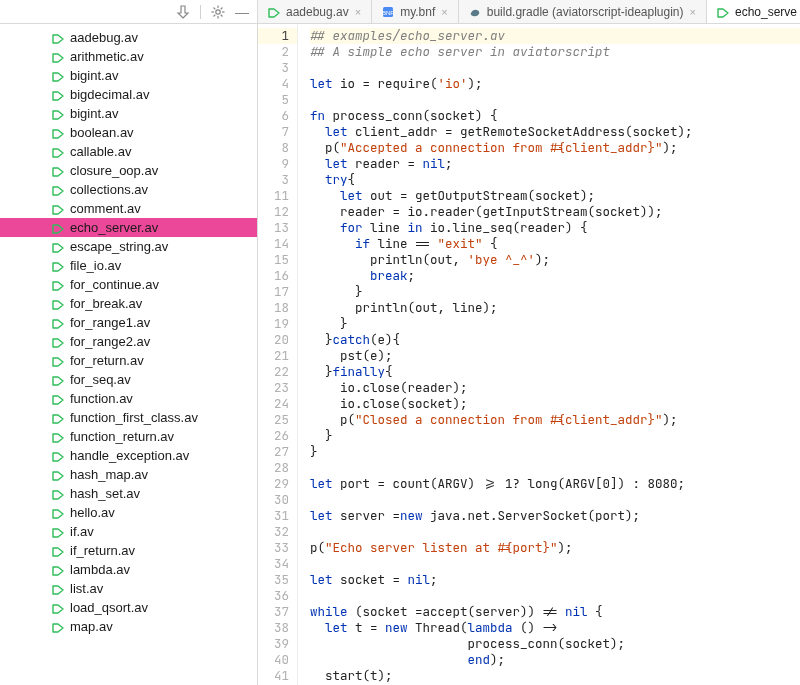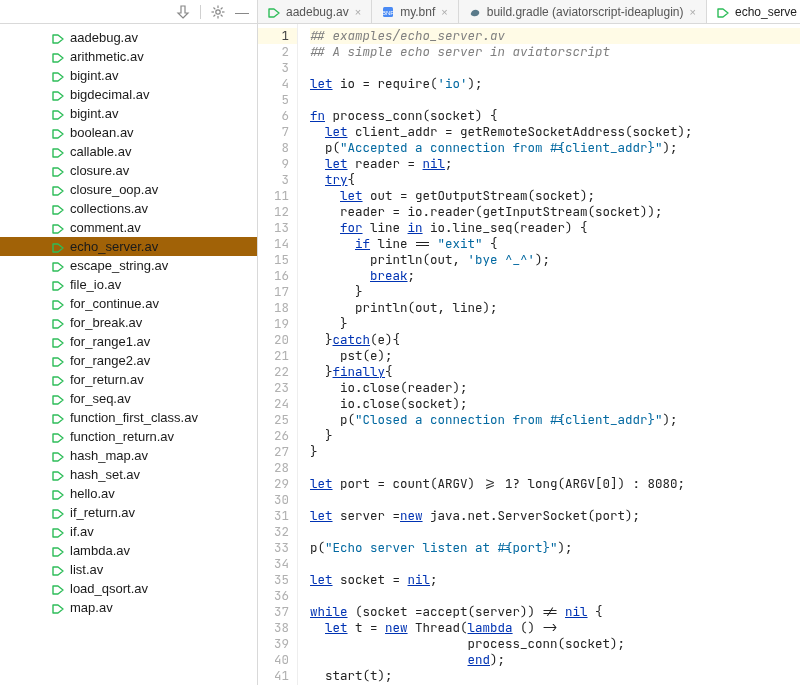--- a/index.html
+++ b/index.html
@@ -12,21 +12,21 @@
     height: 24px; display: flex; align-items: center; justify-content: flex-end; gap: 10px;
     padding: 0 8px; border-bottom: 1px solid #d9d9d9; color: #6e6e6e;
   }
   .sidebar-toolbar .ico { width: 14px; height: 14px; display: inline-flex; align-items: center; justify-content: center; cursor: pointer; }
   .sidebar-toolbar .sep { width: 1px; height: 14px; background: #d0d0d0; }
   .tree { flex: 1; overflow: hidden; padding: 4px 0; }
   .tree-row {
     display: flex; align-items: center; gap: 6px; height: 19px;
     padding-left: 52px; cursor: pointer; white-space: nowrap;
   }
-  .tree-row.selected { background: #a16207; }
+  .tree-row.selected { background: #ec4899; }
   .tree-row .file-icon { width: 12px; height: 12px; flex: 0 0 12px; }
   .tree-row .file-icon svg { display: block; }
   .tree-row .flabel { color: #1a1a1a; }
 
   
   .editor { flex: 1; display: flex; flex-direction: column; min-width: 0; }
   .tabs {
     height: 24px; display: flex; align-items: stretch; border-bottom: 1px solid #d9d9d9;
     background: #f6f6f6; font-size: 12px;
   }
@@ -48,22 +48,22 @@
   .gutter .ln.cur { color: #444; background:#fffbe6; margin-right:-8px; padding-right:8px;}
   .code {
     flex: 1; padding: 4px 0 4px 12px; font-family: "Menlo","JetBrains Mono",Consolas,monospace;
     font-size: 12.5px; line-height: 16px; white-space: pre; overflow: hidden;
   }
   .code .line { height: 16px; }
   .code .line.cur { background:#fffbe6; }
 
   
   .c-com   { color: #808080; font-style: italic; }
-  .c-kw    { color: #0033b3; text-decoration: underline; }
-  .c-str   { color: #0369a1; }
+  .c-kw    { color: #0033b3; }
+  .c-str   { color: #c2410c; }
 </style>
 </head>
 <body>
 
 <div class="root">
 
   <div class="sidebar">
     <div class="sidebar-toolbar">
       <span class="ico">
         <svg viewBox="0 0 14 14" width="14" height="14">
@@ -144,28 +144,20 @@
             </svg>
           </span>
           <span class="flabel">callable.av</span>
         </div>
         <div class="tree-row">
           <span class="file-icon">
             <svg viewBox="0 0 12 12" width="12" height="12">
               <path d="M1 3 L6 3 L11 7 L6 11 L1 11 Z" fill="none" stroke="#2ebd59" stroke-width="1.4" stroke-linejoin="round"></path>
             </svg>
           </span>
-          <span class="flabel">closure.av</span>
-        </div>
-        <div class="tree-row">
-          <span class="file-icon">
-            <svg viewBox="0 0 12 12" width="12" height="12">
-              <path d="M1 3 L6 3 L11 7 L6 11 L1 11 Z" fill="none" stroke="#2ebd59" stroke-width="1.4" stroke-linejoin="round"></path>
-            </svg>
-          </span>
           <span class="flabel">closure_oop.av</span>
         </div>
         <div class="tree-row">
           <span class="file-icon">
             <svg viewBox="0 0 12 12" width="12" height="12">
               <path d="M1 3 L6 3 L11 7 L6 11 L1 11 Z" fill="none" stroke="#2ebd59" stroke-width="1.4" stroke-linejoin="round"></path>
             </svg>
           </span>
           <span class="flabel">collections.av</span>
         </div>
@@ -248,36 +240,52 @@
             </svg>
           </span>
           <span class="flabel">for_seq.av</span>
         </div>
         <div class="tree-row">
           <span class="file-icon">
             <svg viewBox="0 0 12 12" width="12" height="12">
               <path d="M1 3 L6 3 L11 7 L6 11 L1 11 Z" fill="none" stroke="#2ebd59" stroke-width="1.4" stroke-linejoin="round"></path>
             </svg>
           </span>
+          <span class="flabel">function.av</span>
+        </div>
+        <div class="tree-row">
+          <span class="file-icon">
+            <svg viewBox="0 0 12 12" width="12" height="12">
+              <path d="M1 3 L6 3 L11 7 L6 11 L1 11 Z" fill="none" stroke="#2ebd59" stroke-width="1.4" stroke-linejoin="round"></path>
+            </svg>
+          </span>
           <span class="flabel">function_first_class.av</span>
         </div>
         <div class="tree-row">
           <span class="file-icon">
             <svg viewBox="0 0 12 12" width="12" height="12">
               <path d="M1 3 L6 3 L11 7 L6 11 L1 11 Z" fill="none" stroke="#2ebd59" stroke-width="1.4" stroke-linejoin="round"></path>
             </svg>
           </span>
           <span class="flabel">function_return.av</span>
         </div>
         <div class="tree-row">
           <span class="file-icon">
             <svg viewBox="0 0 12 12" width="12" height="12">
               <path d="M1 3 L6 3 L11 7 L6 11 L1 11 Z" fill="none" stroke="#2ebd59" stroke-width="1.4" stroke-linejoin="round"></path>
             </svg>
           </span>
+          <span class="flabel">handle_exception.av</span>
+        </div>
+        <div class="tree-row">
+          <span class="file-icon">
+            <svg viewBox="0 0 12 12" width="12" height="12">
+              <path d="M1 3 L6 3 L11 7 L6 11 L1 11 Z" fill="none" stroke="#2ebd59" stroke-width="1.4" stroke-linejoin="round"></path>
+            </svg>
+          </span>
           <span class="flabel">hash_map.av</span>
         </div>
         <div class="tree-row">
           <span class="file-icon">
             <svg viewBox="0 0 12 12" width="12" height="12">
               <path d="M1 3 L6 3 L11 7 L6 11 L1 11 Z" fill="none" stroke="#2ebd59" stroke-width="1.4" stroke-linejoin="round"></path>
             </svg>
           </span>
           <span class="flabel">hash_set.av</span>
         </div>
@@ -288,29 +296,29 @@
             </svg>
           </span>
           <span class="flabel">hello.av</span>
         </div>
         <div class="tree-row">
           <span class="file-icon">
             <svg viewBox="0 0 12 12" width="12" height="12">
               <path d="M1 3 L6 3 L11 7 L6 11 L1 11 Z" fill="none" stroke="#2ebd59" stroke-width="1.4" stroke-linejoin="round"></path>
             </svg>
           </span>
+          <span class="flabel">if.av</span>
+        </div>
+        <div class="tree-row">
+          <span class="file-icon">
+            <svg viewBox="0 0 12 12" width="12" height="12">
+              <path d="M1 3 L6 3 L11 7 L6 11 L1 11 Z" fill="none" stroke="#2ebd59" stroke-width="1.4" stroke-linejoin="round"></path>
+            </svg>
+          </span>
           <span class="flabel">if_return.av</span>
-        </div>
-        <div class="tree-row">
-          <span class="file-icon">
-            <svg viewBox="0 0 12 12" width="12" height="12">
-              <path d="M1 3 L6 3 L11 7 L6 11 L1 11 Z" fill="none" stroke="#2ebd59" stroke-width="1.4" stroke-linejoin="round"></path>
-            </svg>
-          </span>
-          <span class="flabel">if.av</span>
         </div>
         <div class="tree-row">
           <span class="file-icon">
             <svg viewBox="0 0 12 12" width="12" height="12">
               <path d="M1 3 L6 3 L11 7 L6 11 L1 11 Z" fill="none" stroke="#2ebd59" stroke-width="1.4" stroke-linejoin="round"></path>
             </svg>
           </span>
           <span class="flabel">lambda.av</span>
         </div>
         <div class="tree-row">

